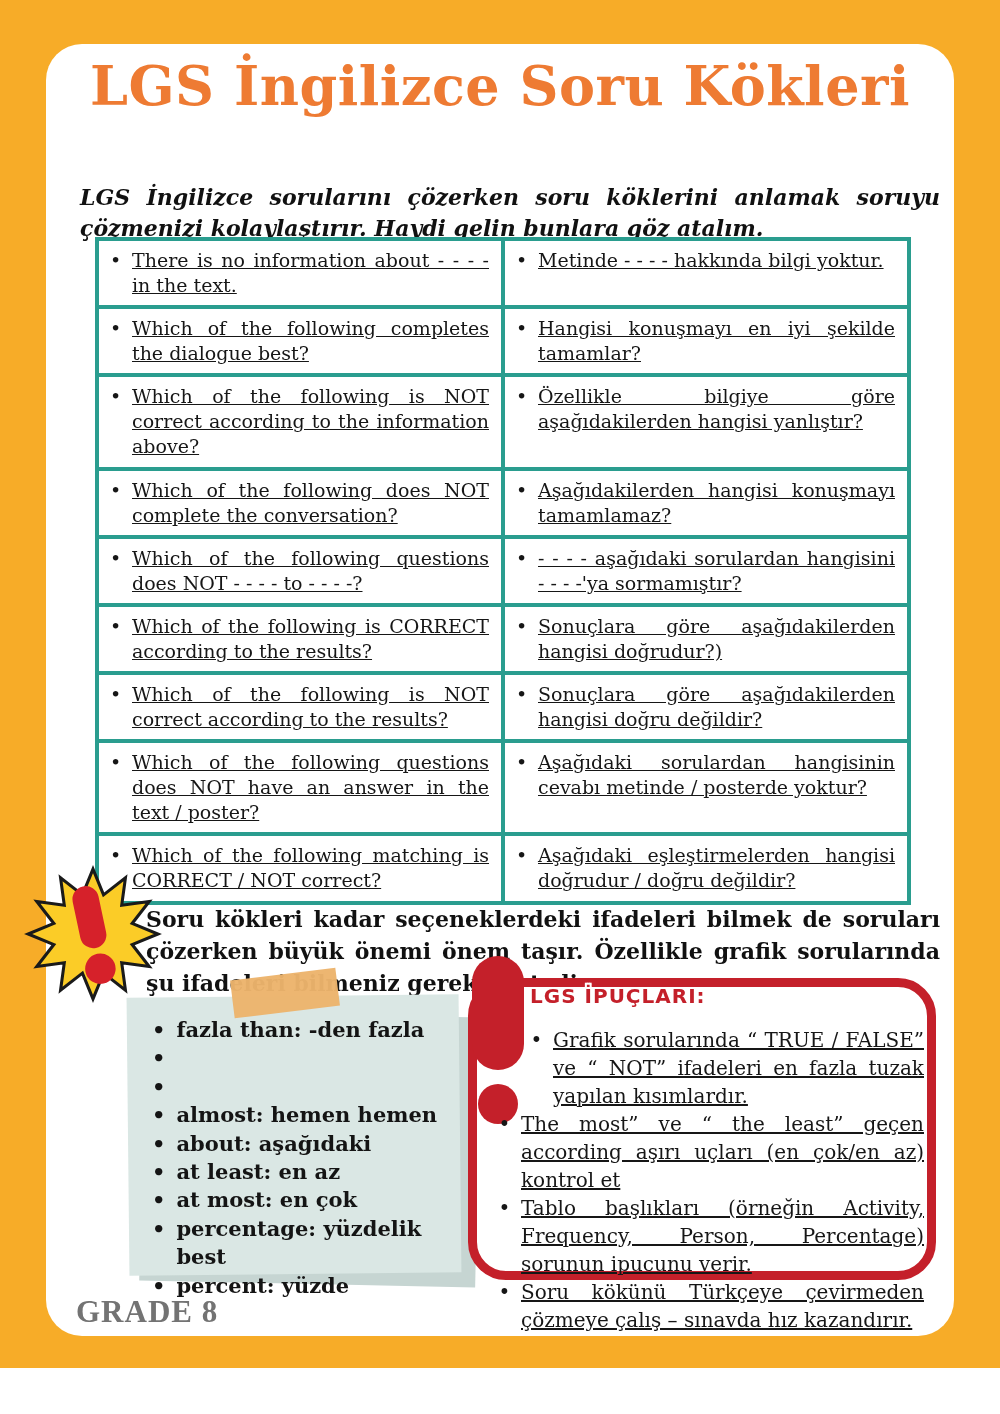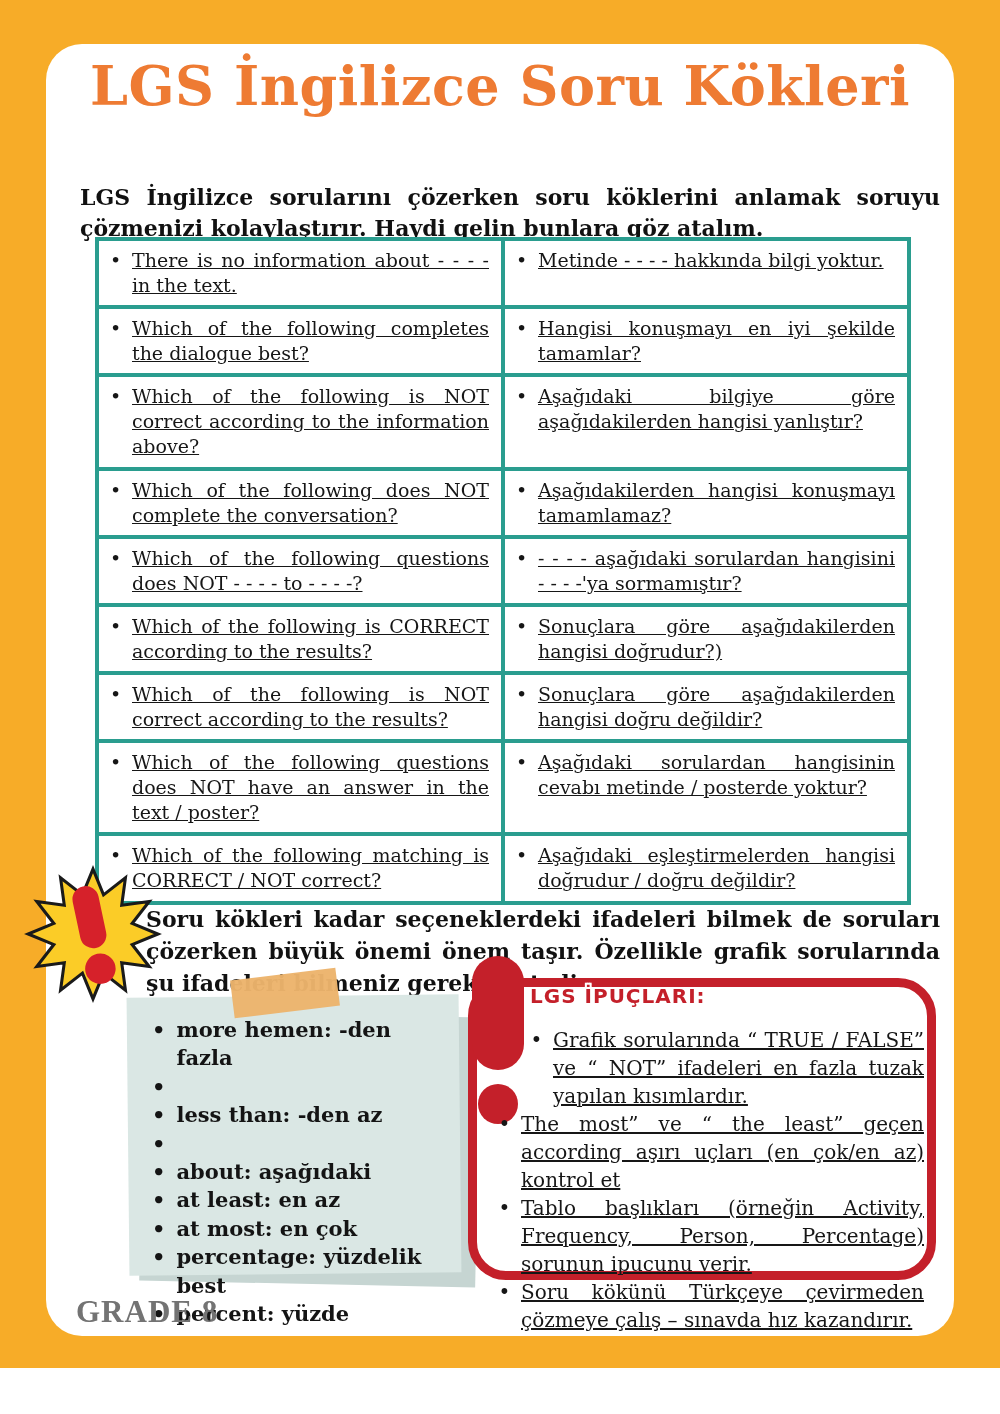--- a/index.html
+++ b/index.html
@@ -5,21 +5,21 @@
   html,body{margin:0;padding:0;background:#fff;}
   .page{position:relative;width:1000px;height:1414px;margin:0 auto;background:#ffffff;overflow:hidden;
         font-family:"DejaVu Serif",serif;color:#141414;}
   .orange-frame{position:absolute;left:0;top:0;width:1000px;height:1368px;background:#F7AC28;}
   .card{position:absolute;left:46px;top:44px;width:908px;height:1292px;background:#ffffff;border-radius:36px;}
 
   .title{position:absolute;left:46px;top:54px;width:908px;text-align:center;
          font-family:"DejaVu Serif",serif;font-weight:bold;font-size:54px;color:#EE7B33;letter-spacing:0.5px;}
 
   .intro{position:absolute;left:80px;top:160px;width:860px;font-size:22px;font-weight:bold;
-         line-height:1.42;text-align:justify;color:#111;}
+         line-height:1.42;text-align:justify;color:#111;font-style:italic;}
 
   table.qtable{position:absolute;left:95px;top:237px;width:816px;border-collapse:collapse;table-layout:fixed;}
   table.qtable td{border:4px solid #2A9D8F;vertical-align:top;padding:7px 12px 7px 10px;
                   font-size:19px;line-height:1.32;color:#161616;background:#fff;}
   .cellwrap{display:flex;gap:10px;}
   .blt{flex:0 0 13px;text-align:center;}
   .ctext{flex:1;text-align:justify;text-decoration:underline;}
 
   .warn-icon{position:absolute;left:22px;top:864px;width:142px;height:140px;}
   .warn-text{position:absolute;left:146px;top:882px;width:794px;font-size:22px;font-weight:bold;
@@ -94,21 +94,21 @@
       <tr>
         <td>
             <div class="cellwrap">
               <span class="blt">•</span>
               <span class="ctext">Which of the following is NOT correct according to the information above?</span>
             </div>
           </td>
         <td>
             <div class="cellwrap">
               <span class="blt">•</span>
-              <span class="ctext">Aşağıdaki bilgiye göre aşağıdakilerden hangisi yanlıştır?</span>
+              <span class="ctext">Özellikle bilgiye göre aşağıdakilerden hangisi yanlıştır?</span>
             </div>
           </td>
       </tr>
       <tr>
         <td>
             <div class="cellwrap">
               <span class="blt">•</span>
               <span class="ctext">Which of the following does NOT complete the conversation?</span>
             </div>
           </td>
@@ -200,31 +200,31 @@
     </g>
   </svg>
   <p class="warn-text">Soru kökleri kadar seçeneklerdeki ifadeleri bilmek de soruları çözerken büyük önemi önem taşır. Özellikle grafik sorularında şu ifadeleri bilmeniz gerekmektedir.</p>
 
   <div class="note-shadow"></div>
   <div class="note"></div>
   <div class="tape"></div>
   <ul class="vocab-list">
     <li>
         <span class="blt">•</span>
-        <span>more hemen: -den fazla</span>
-      </li>
-    <li>
-        <span class="blt">•</span>
-      </li>
-    <li>
-        <span class="blt">•</span>
-        <span>less than: -den az</span>
-      </li>
-    <li>
-        <span class="blt">•</span>
+        <span>fazla than: -den fazla</span>
+      </li>
+    <li>
+        <span class="blt">•</span>
+      </li>
+    <li>
+        <span class="blt">•</span>
+      </li>
+    <li>
+        <span class="blt">•</span>
+        <span>almost: hemen hemen</span>
       </li>
     <li>
         <span class="blt">•</span>
         <span>about: aşağıdaki</span>
       </li>
     <li>
         <span class="blt">•</span>
         <span>at least: en az</span>
       </li>
     <li>

